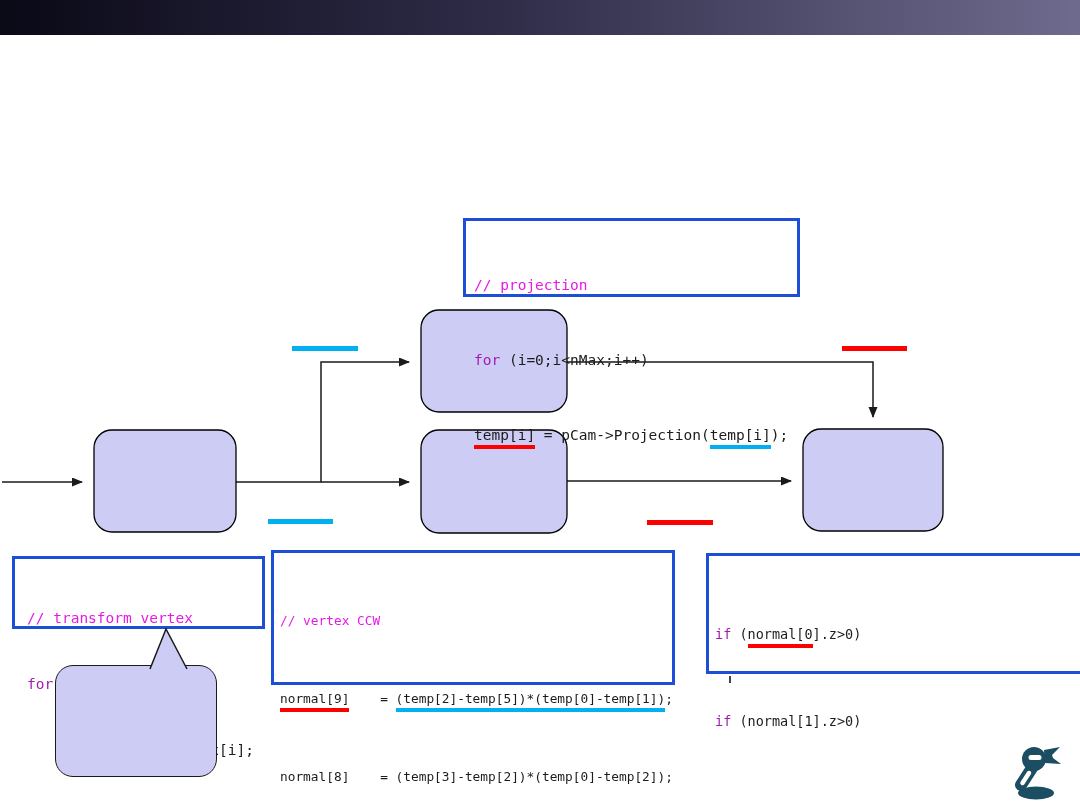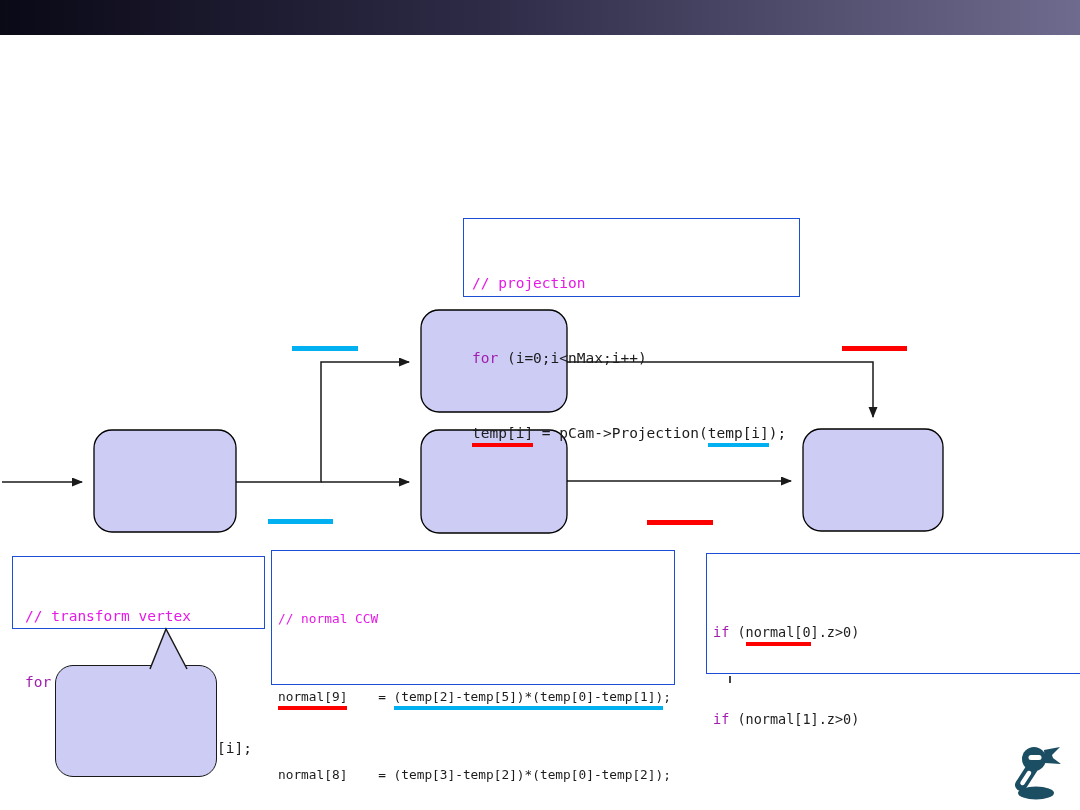--- a/index.html
+++ b/index.html
@@ -7,21 +7,21 @@
     position:relative; width:1080px; height:810px; overflow:hidden;
     background:#ffffff; font-family:"DejaVu Sans", "Liberation Sans", sans-serif;
   }
   
   #topbar {
     position:absolute; left:0; top:0; width:1080px; height:35px;
     background:linear-gradient(90deg, #0a0916 0%, #2e2b47 45%, #6f6b8e 100%);
   }
   
   .codebox {
-    position:absolute; background:#ffffff; border:1px solid #1d4ed8;
+    position:absolute; background:#ffffff; border:3px solid #1d4ed8;
     font-family:"DejaVu Sans Mono", "Liberation Mono", monospace;
     color:#1c1c1c; white-space:pre; box-sizing:border-box;
   }
   .cline { white-space:pre; }
   .comment { color:#e619e6; }
   .kw { color:#a21caf; }
   .u-red  { border-bottom:4px solid #ff0000; padding-bottom:2px; }
   .u-cyan { border-bottom:4px solid #00b0f0; padding-bottom:2px; }
   #box-projection { left:463px; top:218px; width:337px; height:79px; font-size:14.5px; line-height:25px; padding:2px 8px 0 8px; }
   #box-transform  { left:12px;  top:556px; width:253px; height:73px; font-size:14.5px; line-height:22px; padding:4px 6px 0 12px; }
@@ -81,21 +81,21 @@
     <div class="cline"><span class="u-red">temp[i]</span><span> = pCam-&gt;Projection(</span><span class="u-cyan">temp[i]</span><span>);</span></div>
   </div>
 
   <div id="box-transform" class="codebox">
     <div class="cline comment">// transform vertex</div>
     <div class="cline"><span class="kw">for</span><span> (i=0;i&lt;nMax;i++)</span></div>
     <div class="cline"><span>    </span><span class="u-cyan">temp[i]</span><span> = H*vertex[i];</span></div>
   </div>
 
   <div id="box-normals" class="codebox">
-    <div class="cline comment">// normal CCW</div>
+    <div class="cline comment">// vertex CCW</div>
     <div class="cline"><span class="u-red">normal[9]</span><span>    = </span><span class="u-cyan">(temp[2]-temp[5])*(temp[0]-temp[1])</span><span>;</span></div>
     <div class="cline"><span>normal[8]</span><span>    = </span><span>(temp[3]-temp[2])*(temp[0]-temp[2])</span><span>;</span></div>
     
     
   </div>
 
   <div id="box-draw" class="codebox">
     <div class="cline"><span class="kw">if</span><span> (</span><span class="u-red">normal[0</span><span>].z&gt;0)</span></div>
     <div class="cline"><span class="kw">if</span><span> (normal[1].z&gt;0)</span></div>
     

